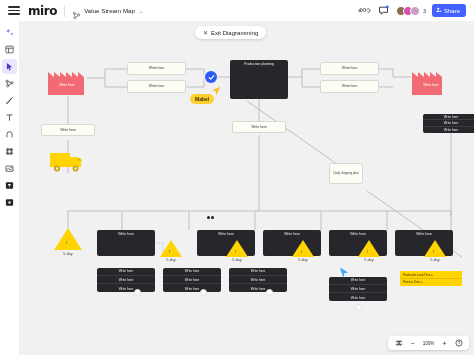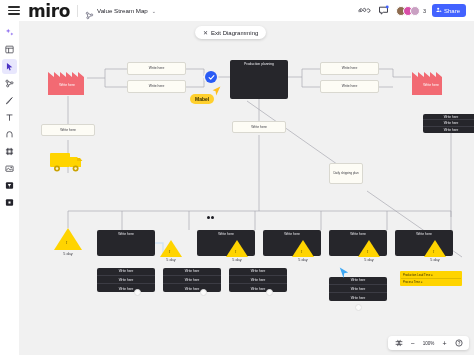--- a/index.html
+++ b/index.html
@@ -15,21 +15,21 @@
   .topbar {
     position:absolute; left:0; top:0; width:474px; height:21px;
     background:#ffffff; display:flex; align-items:center;
     padding:0 6px; z-index:40;
   }
   .hamburger { width:12px; height:12px; display:flex; flex-direction:column;
     justify-content:center; gap:2.2px; margin-left:2px; cursor:pointer; }
   .hamburger i { display:block; height:1.3px; background:#2b2b2b; border-radius:1px; }
   .brand {
     font-family:"DejaVu Sans", sans-serif;
-    font-size:17px; font-weight:700; color:#1a1a1a;
+    font-size:12px; font-weight:700; color:#1a1a1a;
     margin-left:8px; letter-spacing:-0.4px;
   }
   .divider-v { width:1px; height:12px; background:#e0e0e0; margin:0 7px; }
   .boardchip { display:flex; align-items:center; gap:3px; cursor:pointer; }
   .vsm-icon { width:9px; height:9px; color:#5a5a6e; }
   .boardtitle { font-size:6.2px; color:#23232b; white-space:nowrap; }
   .caret { font-size:5px; color:#55555f; margin-left:1px; }
   .topbar-right { margin-left:auto; display:flex; align-items:center; gap:6px; padding-right:2px; }
   .hdr-icon { width:13px; height:13px; display:flex; align-items:center;
     justify-content:center; color:#2b2b35; cursor:pointer; }

